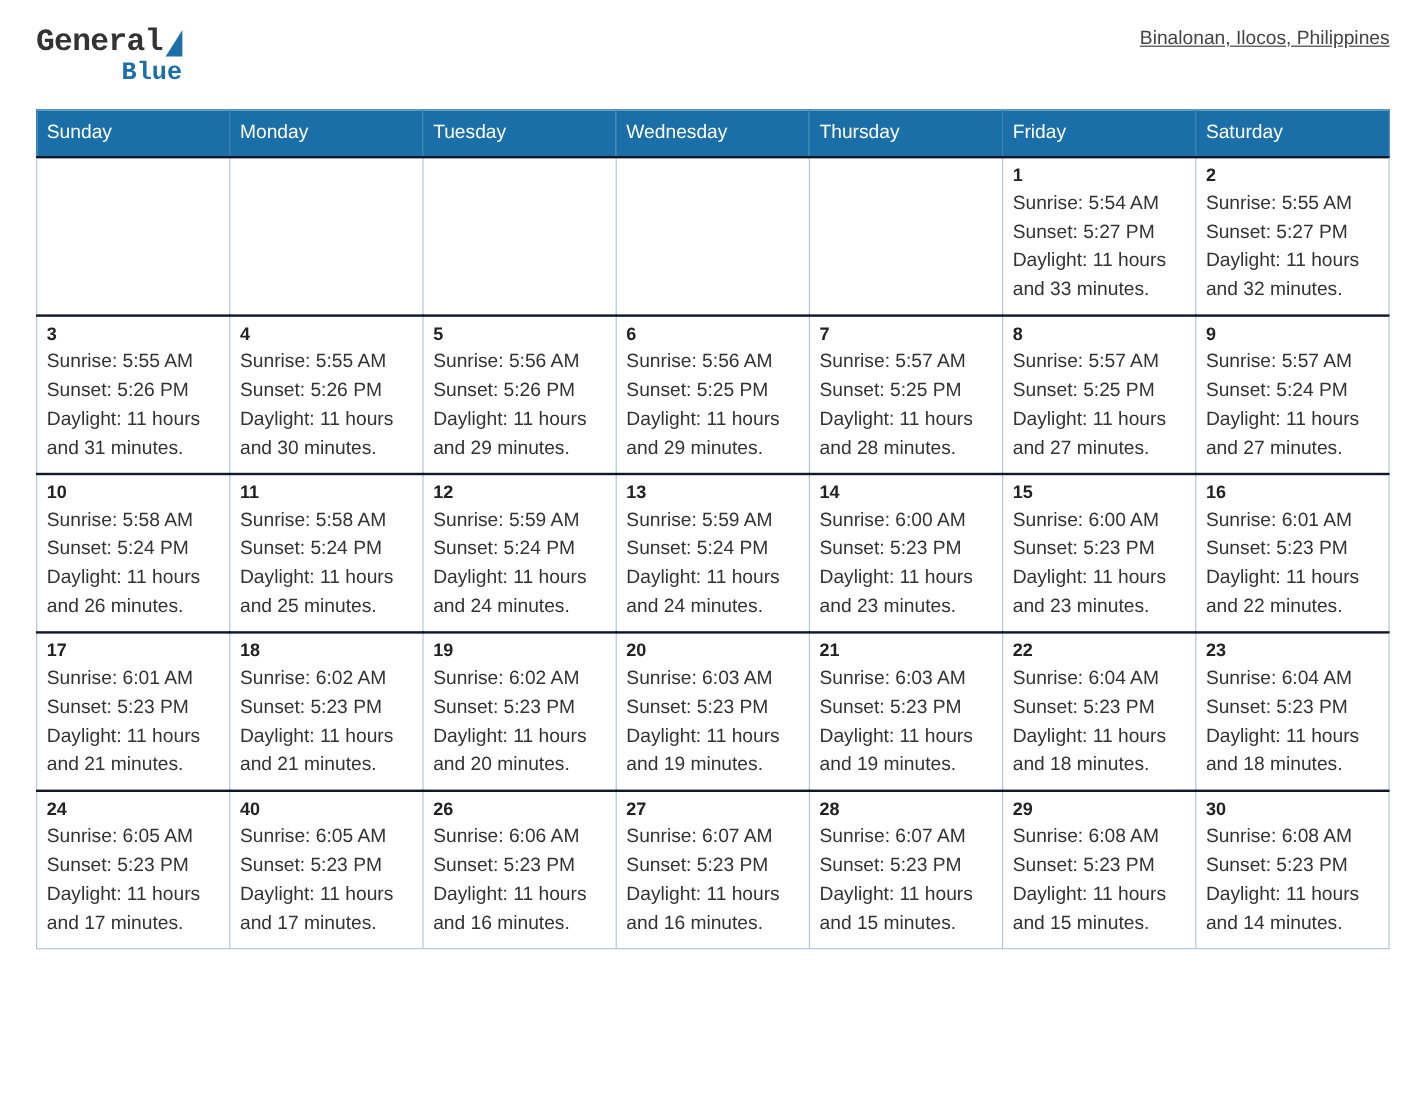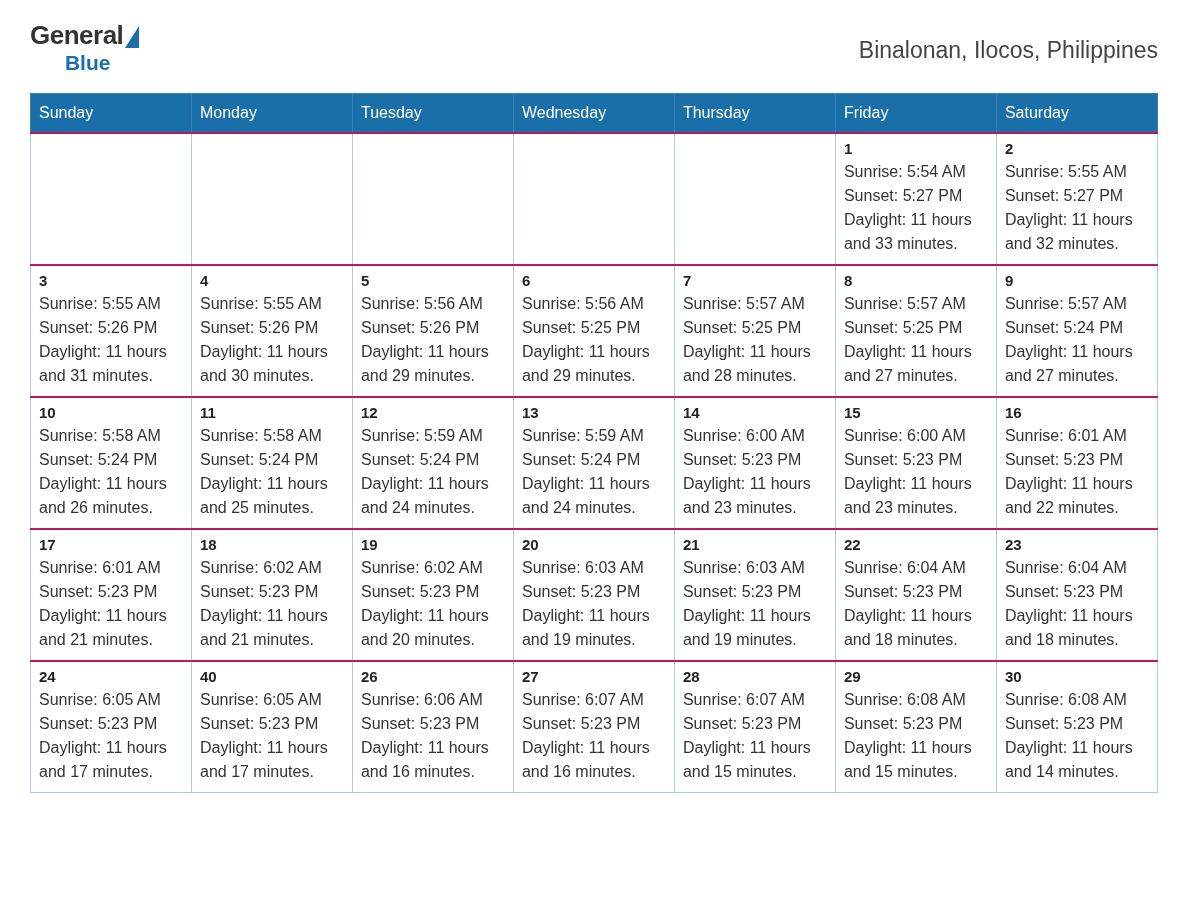--- a/index.html
+++ b/index.html
@@ -13,21 +13,22 @@
     }
     .header {
       display: flex;
       justify-content: space-between;
       align-items: flex-start;
       margin-bottom: 18px;
     }
     .logo {
       display: flex;
       flex-direction: column;
-      align-items: center;
+      align-items: flex-end;
+      font-family: Liberation Mono, monospace;
     }
     .logo-top {
       display: flex;
       align-items: center;
     }
     .logo-general {
       font-size: 26px;
       font-weight: bold;
       color: #333;
       letter-spacing: -0.5px;
@@ -50,23 +51,24 @@
     .title-block {
       text-align: right;
     }
     .month-title {
       font-size: 52px;
       font-weight: normal;
       color: #222;
       line-height: 1.1;
     }
     .location {
-      font-size: 23px;
+      font-size: 16px;
       color: #444;
-      margin-top: 17px;
+      margin-top: 4px;
+      text-decoration: underline;
     }
     .calendar {
       width: 100%;
       border-collapse: collapse;
       border: 1.5px solid #4a86b8;
     }
     .calendar th {
       background-color: #1a6fa8;
       color: #fff;
       font-size: 16px;
@@ -76,21 +78,21 @@
       border: 1px solid #3a7fb8;
     }
     .calendar td {
       vertical-align: top;
       padding: 6px 8px 8px 8px;
       border: 1px solid #b0c8e0;
       width: 14.285%;
       min-height: 90px;
     }
     .calendar tr {
-      border-bottom: 2px solid #be185d;
+      border-bottom: 2px solid #0f172a;
     }
     .day-number {
       font-size: 15px;
       font-weight: bold;
       color: #222;
       margin-bottom: 3px;
     }
     .day-info {
       font-size: 16px;
       color: #333;

